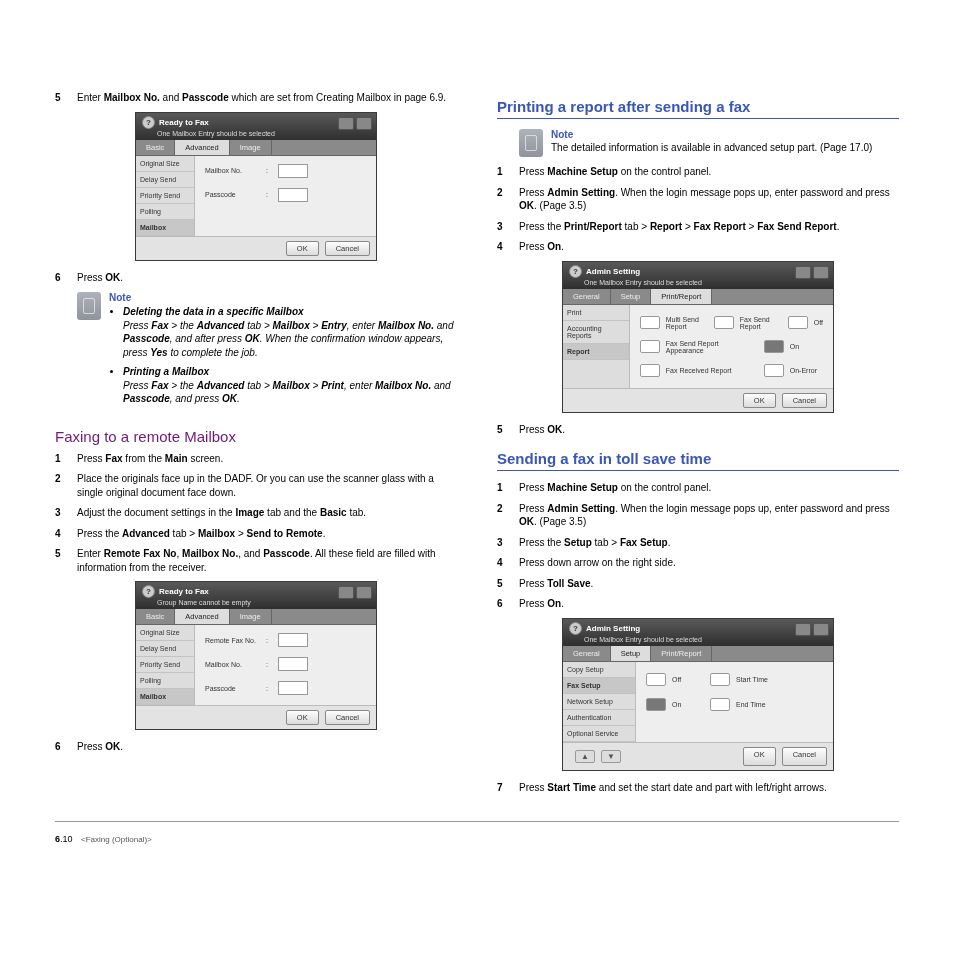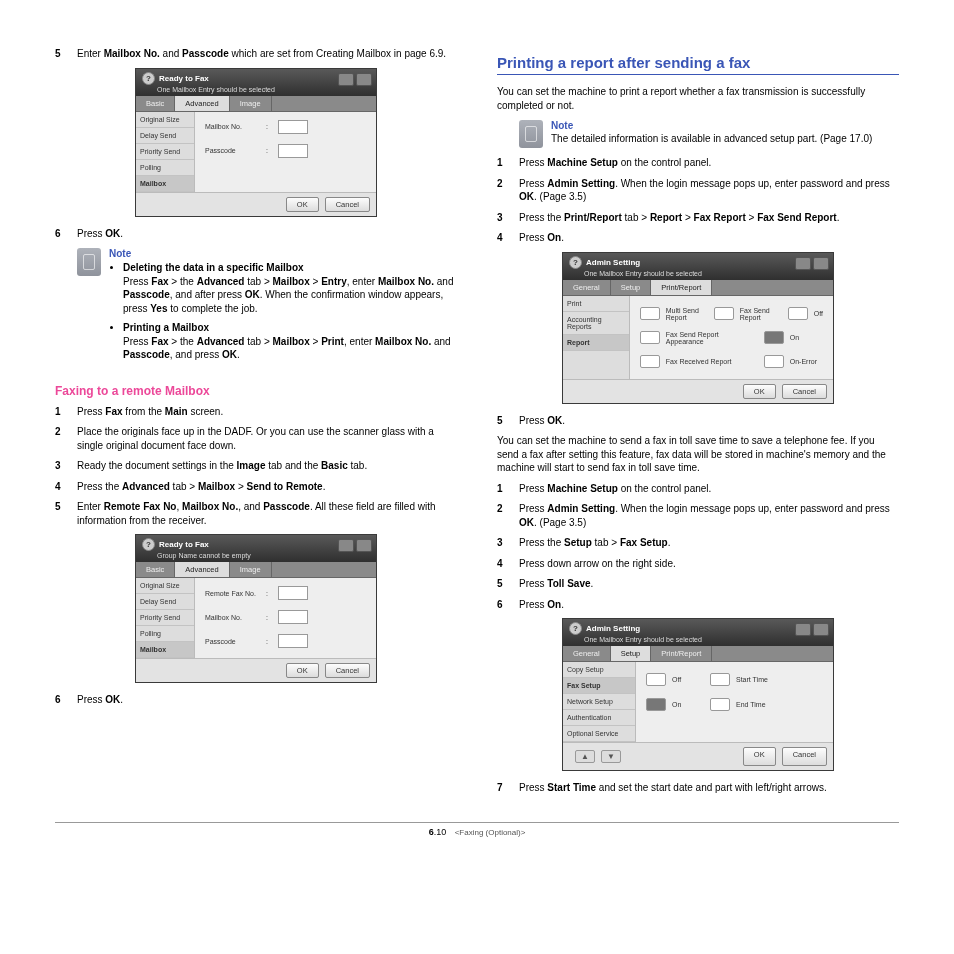--- a/index.html
+++ b/index.html
@@ -8,35 +8,36 @@
     color: #000;
     margin: 0;
     background: #fff;
     width: 954px;
     padding: 40px 55px 20px 55px;
     box-sizing: border-box;
   }
   .cols {
     display: flex;
     gap: 40px;
+    margin-top: 44px;
   }
   .col { flex: 1; }
   h2.section {
     color: #3a56b6;
     font-size: 15px;
     font-weight: bold;
     border-bottom: 1.5px solid #3a56b6;
     padding-bottom: 3px;
     margin: 14px 0 10px 0;
   }
   h2.section.center { text-align: left; }
   h3.sub {
-    color: #ec4899;
-    font-size: 12px;
-    font-weight: bold;
+    color: #701a75;
+    font-size: 15px;
+    font-weight: normal;
     margin: 16px 0 6px 0;
   }
   p, li { line-height: 1.35; }
   p { margin: 6px 0; }
   ol.steps {
     list-style: none;
     padding: 0;
     margin: 6px 0;
     counter-reset: step var(--start,0);
   }
@@ -66,21 +67,21 @@
     position: relative;
   }
   .noteicon::after {
     content: "";
     position: absolute;
     inset: 6px;
     border: 1px solid rgba(255,255,255,.6);
     border-radius: 2px;
   }
   .notetext .nlabel { color: #3a56b6; font-weight: bold; display: block; margin-bottom: 2px; }
-  .notetext ul { margin: 2px 0; padding-left: 14px; }
+  .notetext ul { margin: 2px 0; padding-left: 14px; font-style: italic; }
   .notetext ul li { margin: 2px 0 6px 0; list-style-type: disc;}
   .notetext ul li::marker { color:#000; }
 
   
   .uishot {
     width: 240px;
     margin: 6px auto 10px auto;
     border: 1px solid #3a3a3a;
     background: #f0f0f0;
     font-size: 7.5px;
@@ -153,22 +154,21 @@
   }
   .arrowbox { display:flex; gap:6px; padding:3px 6px;}
   .arrowbox span {
     width:18px;height:11px;background:#ddd;border:1px solid #999;border-radius:2px;
     display:flex;align-items:center;justify-content:center;font-size:8px;color:#555;
   }
 
   .pagefoot {
     border-top: 1px solid #999;
     margin-top: 20px;
-    padding-top: 4px;
-    text-align: center;
+    padding-top: 12px;
     font-size: 9px;
   }
   .pagefoot .pg { font-weight:bold; }
   .pagefoot .tag { font-size:8px; color:#555; margin-left:6px;}
   b { font-weight:bold; }
 </style>
 </head>
 <body>
 
 <div class="cols">
@@ -244,21 +244,21 @@
           </li>
         </ul>
       </div>
     </div>
 
     <h3 class="sub">Faxing to a remote Mailbox</h3>
 
     <ol class="steps">
       <li><span>Press </span><b>Fax</b><span> from the </span><b>Main</b><span> screen.</span></li>
       <li><span>Place the originals face up in the DADF. Or you can use the scanner glass with a single original document face down.</span></li>
-      <li><span>Ready the document settings in the </span><b>Image</b><span> tab and the </span><b>Basic</b><span> tab.</span></li>
+      <li><span>Adjust the document settings in the </span><b>Image</b><span> tab and the </span><b>Basic</b><span> tab.</span></li>
       <li><span>Press the </span><b>Advanced</b><span> tab &gt; </span><b>Mailbox</b><span> &gt; </span><b>Send to Remote</b><span>.</span></li>
       <li><span>Enter </span><b>Remote Fax No</b><span>, </span><b>Mailbox No.</b><span>, and </span><b>Passcode</b><span>. All these field are filled with information from the receiver.</span></li>
     </ol>
 
     <div class="uishot">
       <div class="hdr">
         <div class="title-row">
             <span class="qicon">?</span>
             <span>Ready to Fax</span>
           </div>
@@ -306,21 +306,20 @@
     </div>
 
     <ol class="steps" style="--start:5">
       <li><span>Press </span><b>OK</b><span>.</span></li>
     </ol>
   </div>
 
   <div class="col">
 
     <h2 class="section center">Printing a report after sending a fax</h2>
-    <p>You can set the machine to print a report whether a fax transmission is successfully completed or not.</p>
 
     <div class="noteblock">
       <div class="noteicon"></div>
       <div class="notetext">
         <span class="nlabel">Note</span>
         <span>The detailed information is available in advanced setup part. (Page 17.0)</span>
       </div>
     </div>
 
     <ol class="steps">
@@ -379,21 +378,21 @@
       <div class="footer">
         <span class="btn">OK</span>
         <span class="btn">Cancel</span>
       </div>
     </div>
 
     <ol class="steps" style="--start:4">
       <li><span>Press </span><b>OK</b><span>.</span></li>
     </ol>
 
-    <p>You can set the machine to send a fax in toll save time to save a telephone fee. If you send a fax after setting this feature, fax data will be stored in machine's memory and the machine will start to send fax in toll save time.</p>
+    <h2 class="section center">Sending a fax in toll save time</h2>
 
     <ol class="steps">
       <li><span>Press </span><b>Machine Setup</b><span> on the control panel.</span></li>
       <li><span>Press </span><b>Admin Setting</b><span>. When the login message pops up, enter password and press </span><b>OK</b><span>. (Page 3.5)</span></li>
       <li><span>Press the </span><b>Setup</b><span> tab &gt; </span><b>Fax Setup</b><span>.</span></li>
       <li><span>Press down arrow on the right side.</span></li>
       <li><span>Press </span><b>Toll Save</b><span>.</span></li>
       <li><span>Press </span><b>On</b><span>.</span></li>
     </ol>
 

